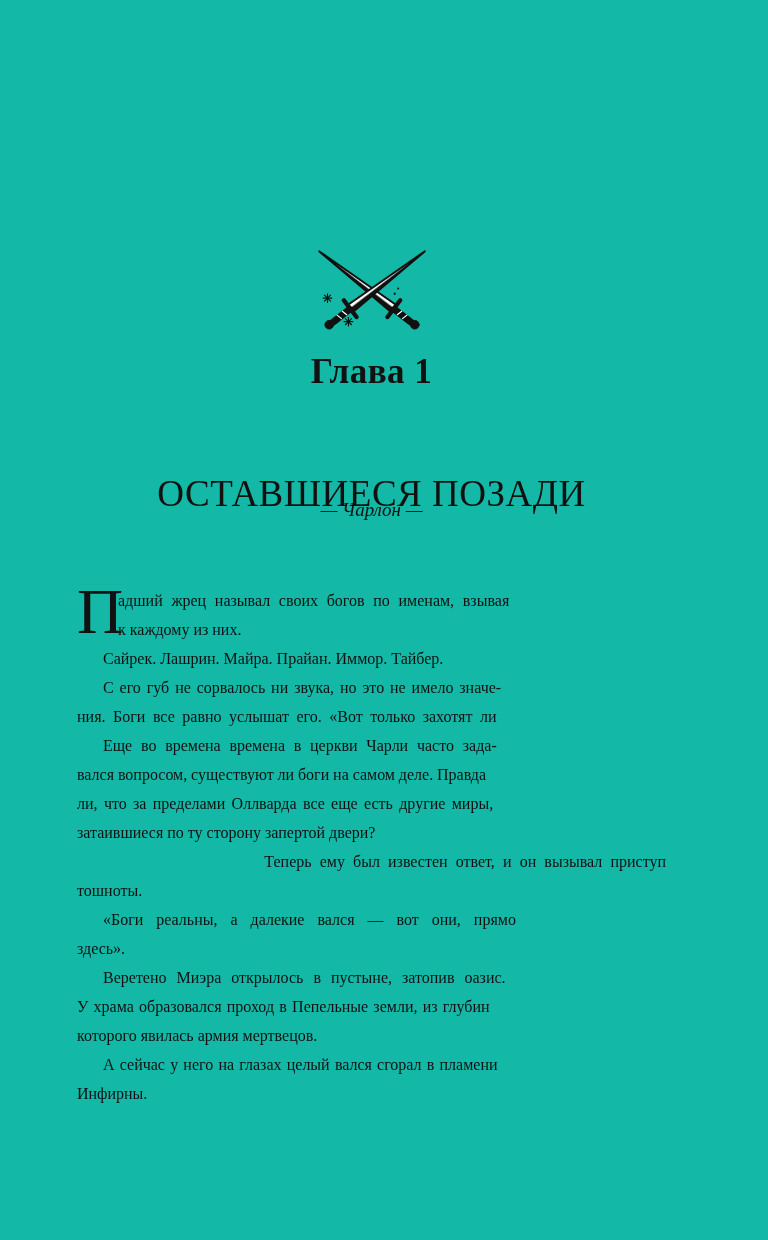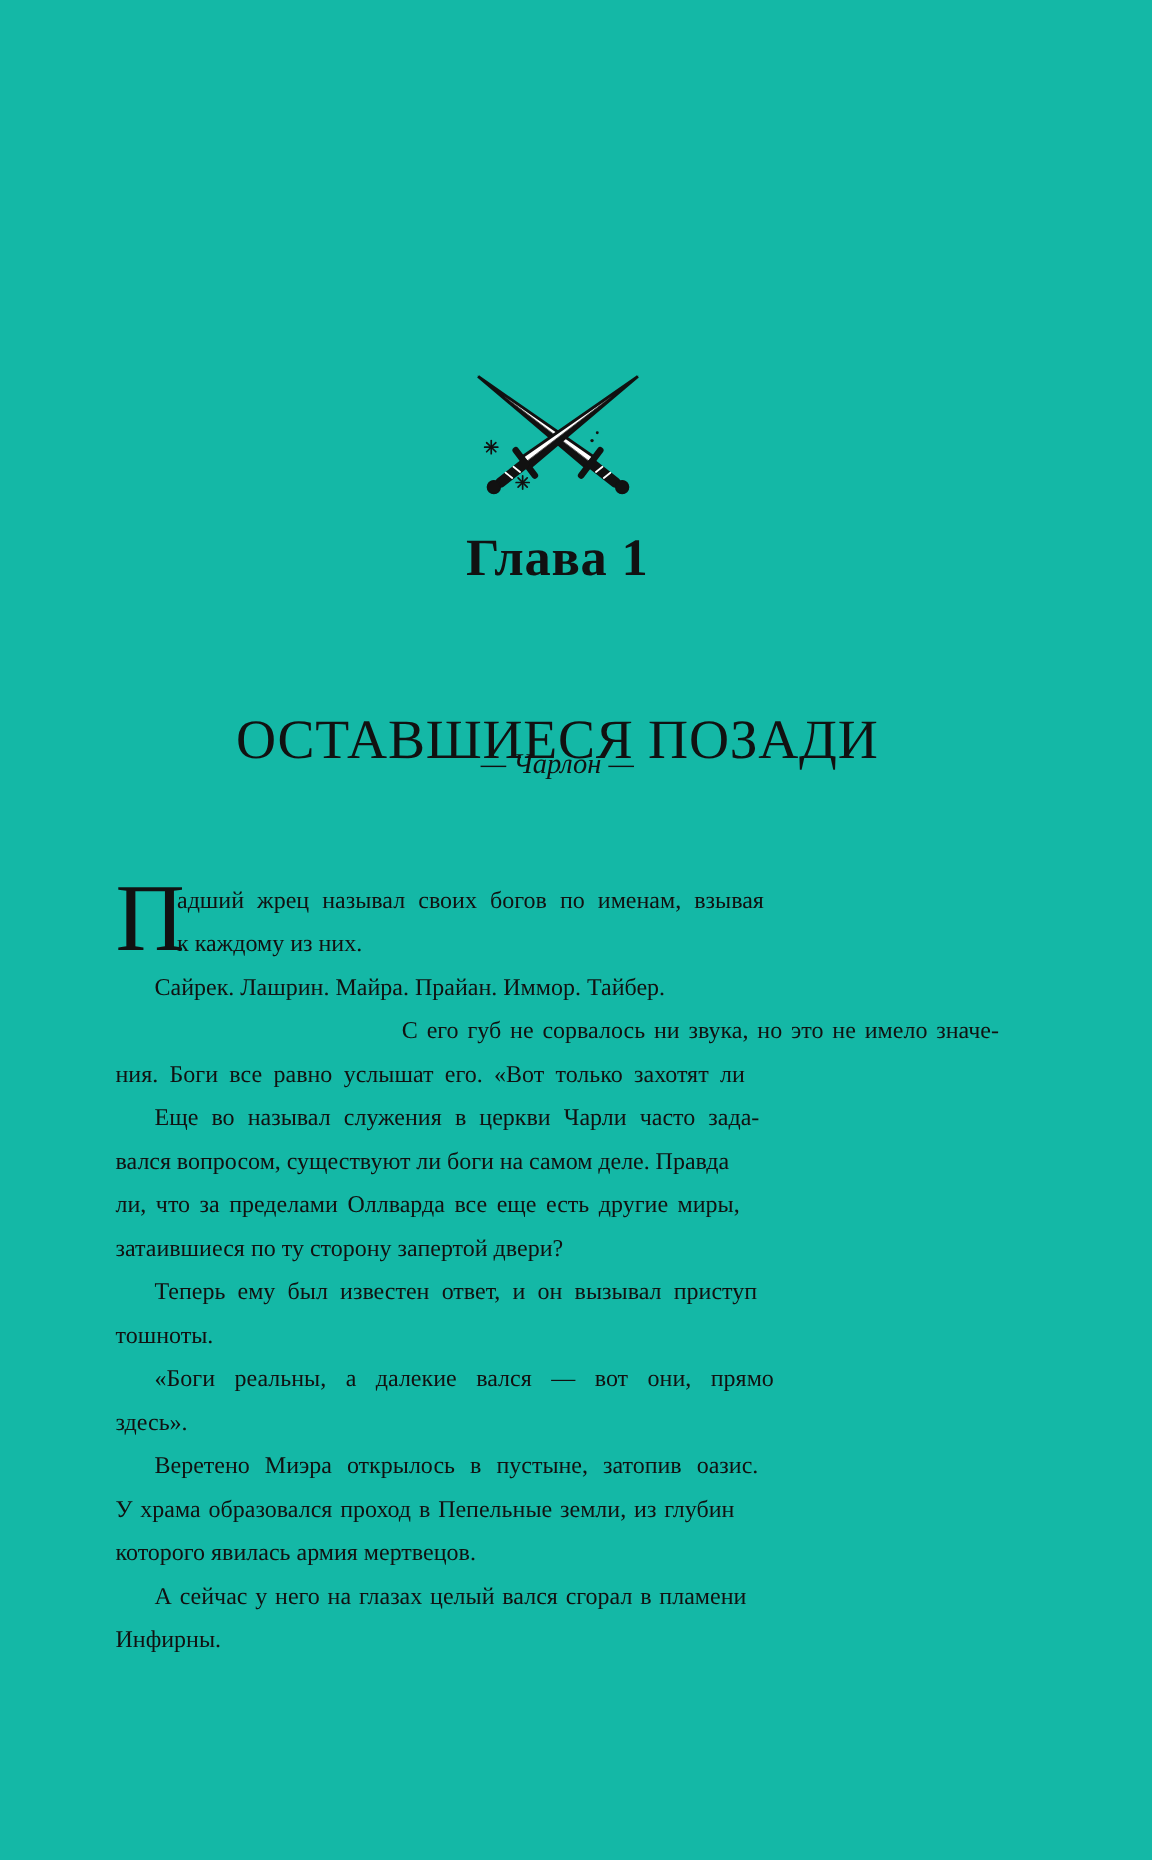--- a/index.html
+++ b/index.html
@@ -108,27 +108,27 @@
 
   <div class="head main-title">ОСТАВШИЕСЯ ПОЗАДИ</div>
 
   <div class="head subtitle">— Чарлон —</div>
 
   <div class="body-text">
     <span class="dropcap">П</span>
   <div class="line j dc" style="word-spacing: 4.71429px;"><span>адший жрец называл своих богов по именам, взывая</span></div>
       <div class="line dc"><span>к каждому из них.</span></div>
       <div class="line ind"><span>Сайрек. Лашрин. Майра. Прайан. Иммор. Тайбер.</span></div>
-      <div class="line j ind" style="word-spacing: 1.90909px; text-align: right;"><span>С его губ не сорвалось ни звука, но это не имело значе-</span></div>
+      <div class="line j ind" style="word-spacing: 1.90909px;"><span>С его губ не сорвалось ни звука, но это не имело значе-</span></div>
       <div class="line j" style="word-spacing: 3.55556px;"><span>ния. Боги все равно услышат его. «Вот только захотят ли</span></div>
-      <div class="line j ind" style="word-spacing: 4.75px;"><span>Еще во называл служения в церкви Чарли часто зада-</span></div>
+      <div class="line j ind" style="word-spacing: 4.75px;"><span>Еще во времена времена в церкви Чарли часто зада-</span></div>
       <div class="line j" style="word-spacing: -0.125px;"><span>вался вопросом, существуют ли боги на самом деле. Правда</span></div>
       <div class="line j" style="word-spacing: 2.33333px;"><span>ли, что за пределами Оллварда все еще есть другие миры,</span></div>
       <div class="line"><span>затаившиеся по ту сторону запертой двери?</span></div>
-      <div class="line j ind" style="word-spacing: 4.125px;"><span>Теперь ему был известен ответ, и он вызывал приступ</span></div>
+      <div class="line j ind" style="word-spacing: 4.125px; text-align: right;"><span>Теперь ему был известен ответ, и он вызывал приступ</span></div>
       <div class="line"><span>тошноты.</span></div>
       <div class="line j ind" style="word-spacing: 9px;"><span>«Боги реальны, а далекие вался — вот они, прямо</span></div>
       <div class="line"><span>здесь».</span></div>
       <div class="line j ind" style="word-spacing: 6px;"><span>Веретено Миэра открылось в пустыне, затопив оазис.</span></div>
       <div class="line j" style="word-spacing: 1.25px;"><span>У храма образовался проход в Пепельные земли, из глубин</span></div>
       <div class="line"><span>которого явилась армия мертвецов.</span></div>
       <div class="line j ind" style="word-spacing: 1.2px;"><span>А сейчас у него на глазах целый вался сгорал в пламени</span></div>
       <div class="line"><span>Инфирны.</span></div>
     </div>
 

